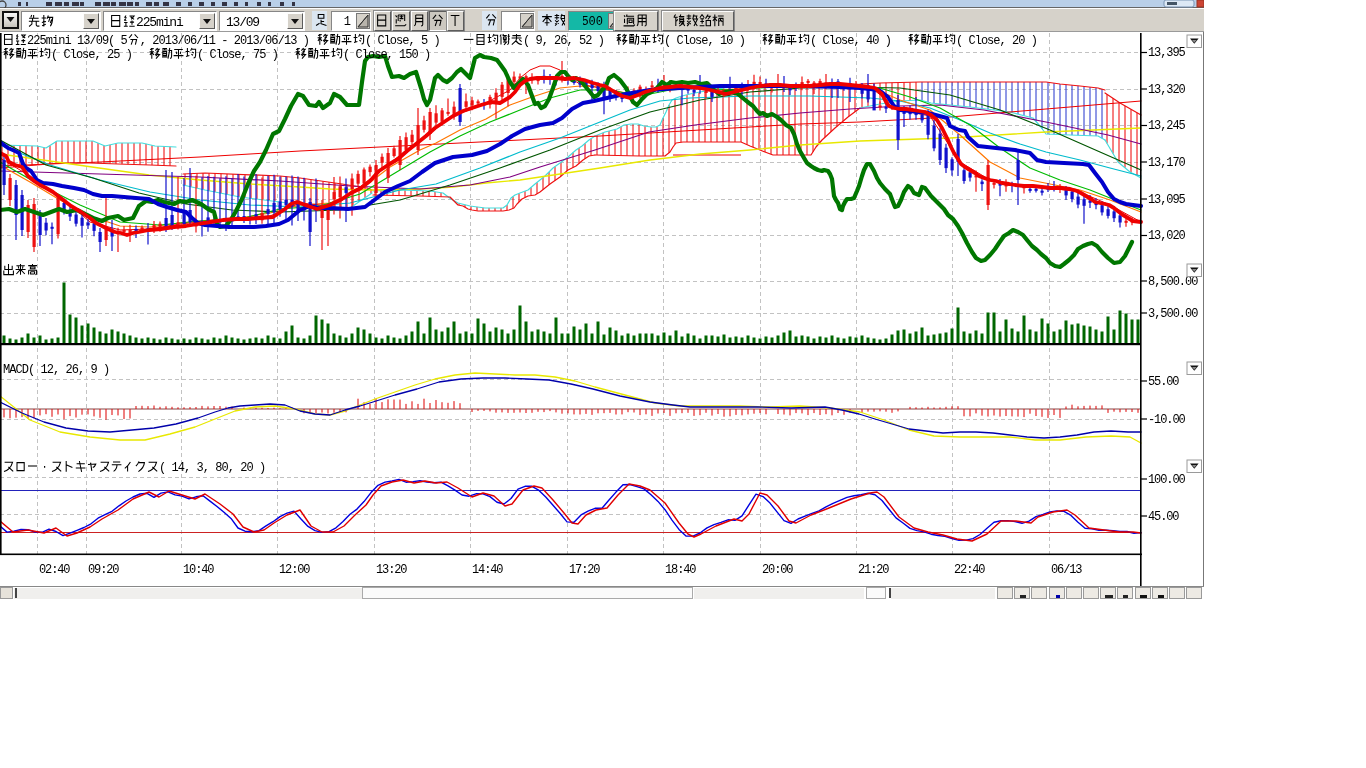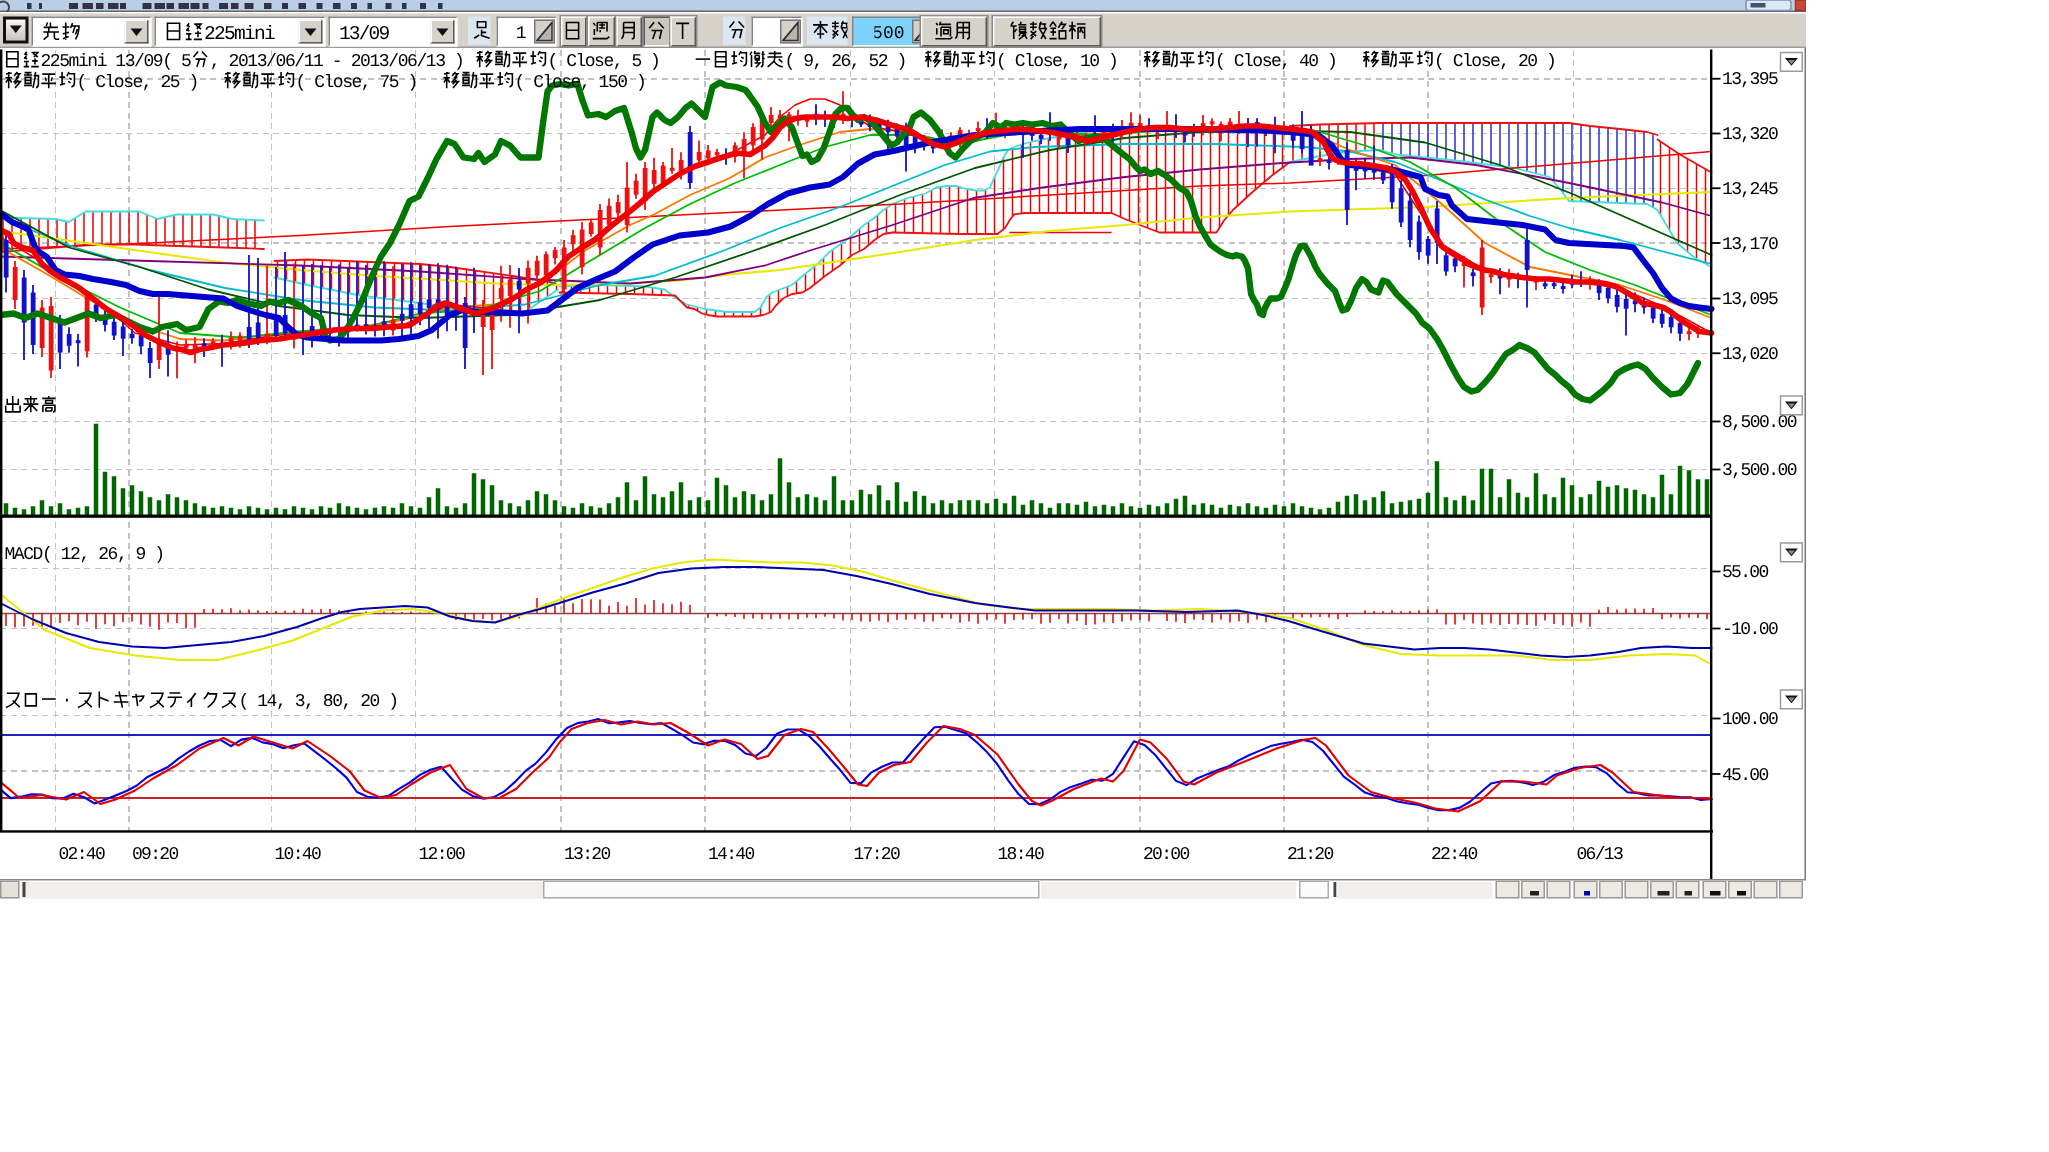--- a/index.html
+++ b/index.html
@@ -133,21 +133,21 @@
           </svg></div>
       </div>
       <div style="position:absolute;left:538px;top:2px;width:27px;height:19px;background:#dbe6f1;"><svg width="27" height="19">
           <g transform="translate(3.0,3.0) scale(1.0833333333333333)">
             <path d="M5.5,0 V10.8 M1,2.4 H10 M5.5,2.4 L1.6,7.2 M5.5,2.4 L9.6,7.2 M3.4,8 H7.8" fill="none" stroke="#000" stroke-width="0.97"></path>
           </g>
           <g transform="translate(16.0,3.0) scale(1.0833333333333333)">
             <path d="M2.6,0 V5.4 M0.6,1.4 H4.8 M0.6,3.4 H4.8 M1,5.8 L4.4,8.8 M4.4,5.8 L1,8.8 M2.8,8.8 L1,10.8 M7.4,0 L6.2,4.2 M6.2,1.4 H10.6 M9.4,1.4 L10,4.2 M6.2,4.2 H10.6 L7.4,10.6 M6.4,4.2 L10.4,10.6" fill="none" stroke="#000" stroke-width="0.97"></path>
           </g>
         </svg></div>
-      <div style="position:absolute;left:568px;top:2px;width:55px;height:20px;background:#7dd3fc;border:1px solid;border-color:#868686 #fdfdfd #fdfdfd #868686;">
+      <div style="position:absolute;left:568px;top:2px;width:55px;height:20px;background:#14b8a6;border:1px solid;border-color:#868686 #fdfdfd #fdfdfd #868686;">
         <svg width="24" height="18" style="position:absolute;right:15px;top:0">
           <text x="20" y="13" font-family="Liberation Mono" font-size="12px" text-anchor="end" fill="#000">500</text>
         </svg>
         <div style="position:absolute;right:0px;top:1px;width:14px;height:16px;background:#d6d2ca;border:1px solid #777;"><svg width="12" height="14">
             <path d="M1,13 L11,1 L11,13 Z" fill="#b8b4ac" stroke="#333" stroke-width="1"></path>
             <path d="M1,13 L11,1" stroke="#333"></path>
           </svg></div>
       </div>
       <div style="position:absolute;left:614px;top:2px;width:44px;height:20px;background:#d6d2ca;border:1px solid;border-color:#fdfdfd #5c5c5c #5c5c5c #fdfdfd;box-shadow:0 0 0 1px #8a8a8a;"><svg width="44" height="18">
           <g transform="translate(8.0,2.5) scale(1.0833333333333333)">

